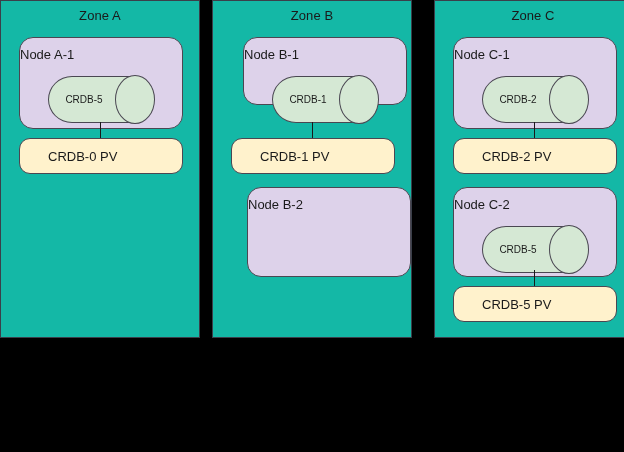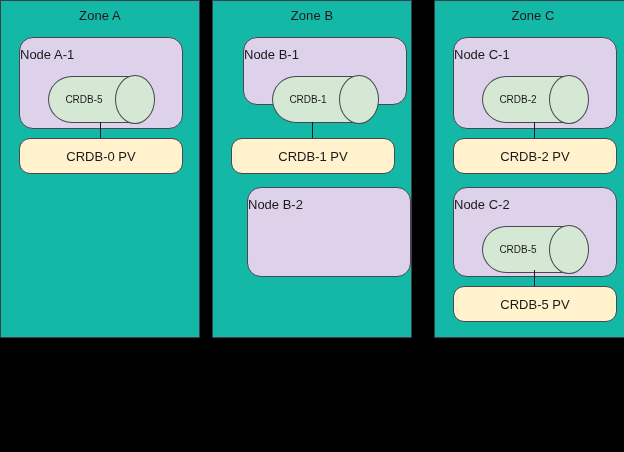--- a/index.html
+++ b/index.html
@@ -55,21 +55,21 @@
 
   
   .pv {
     position: absolute;
     background: #fff2cc;
     border: 1px solid #4a4752;
     border-radius: 11px;
     box-sizing: border-box;
     display: flex;
     align-items: center;
-    justify-content: center;
+    padding-left: 28px;
   }
   .pv-label {
     font-size: 13px;
     color: #1a1a1a;
   }
 
   
   .cyl {
     position: absolute;
     box-sizing: border-box;

